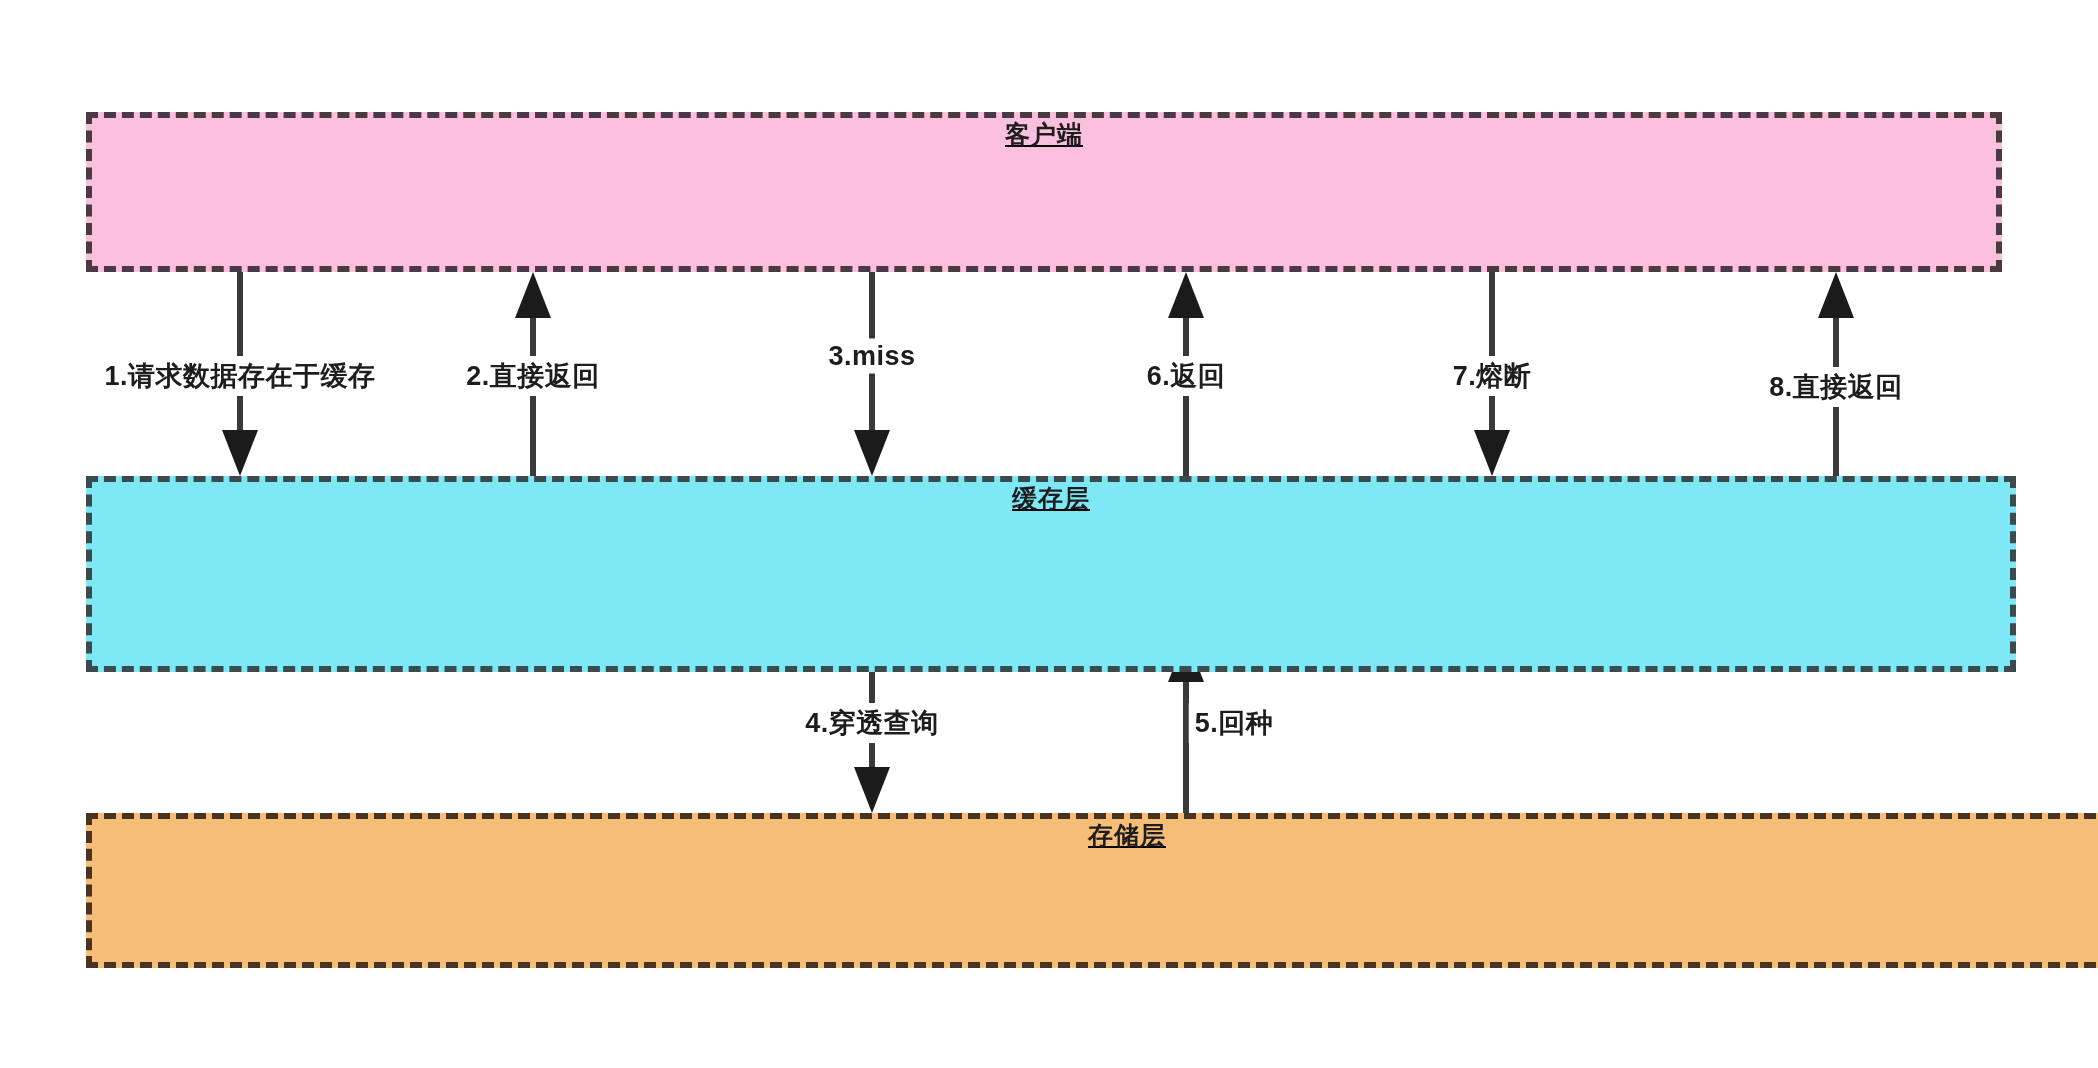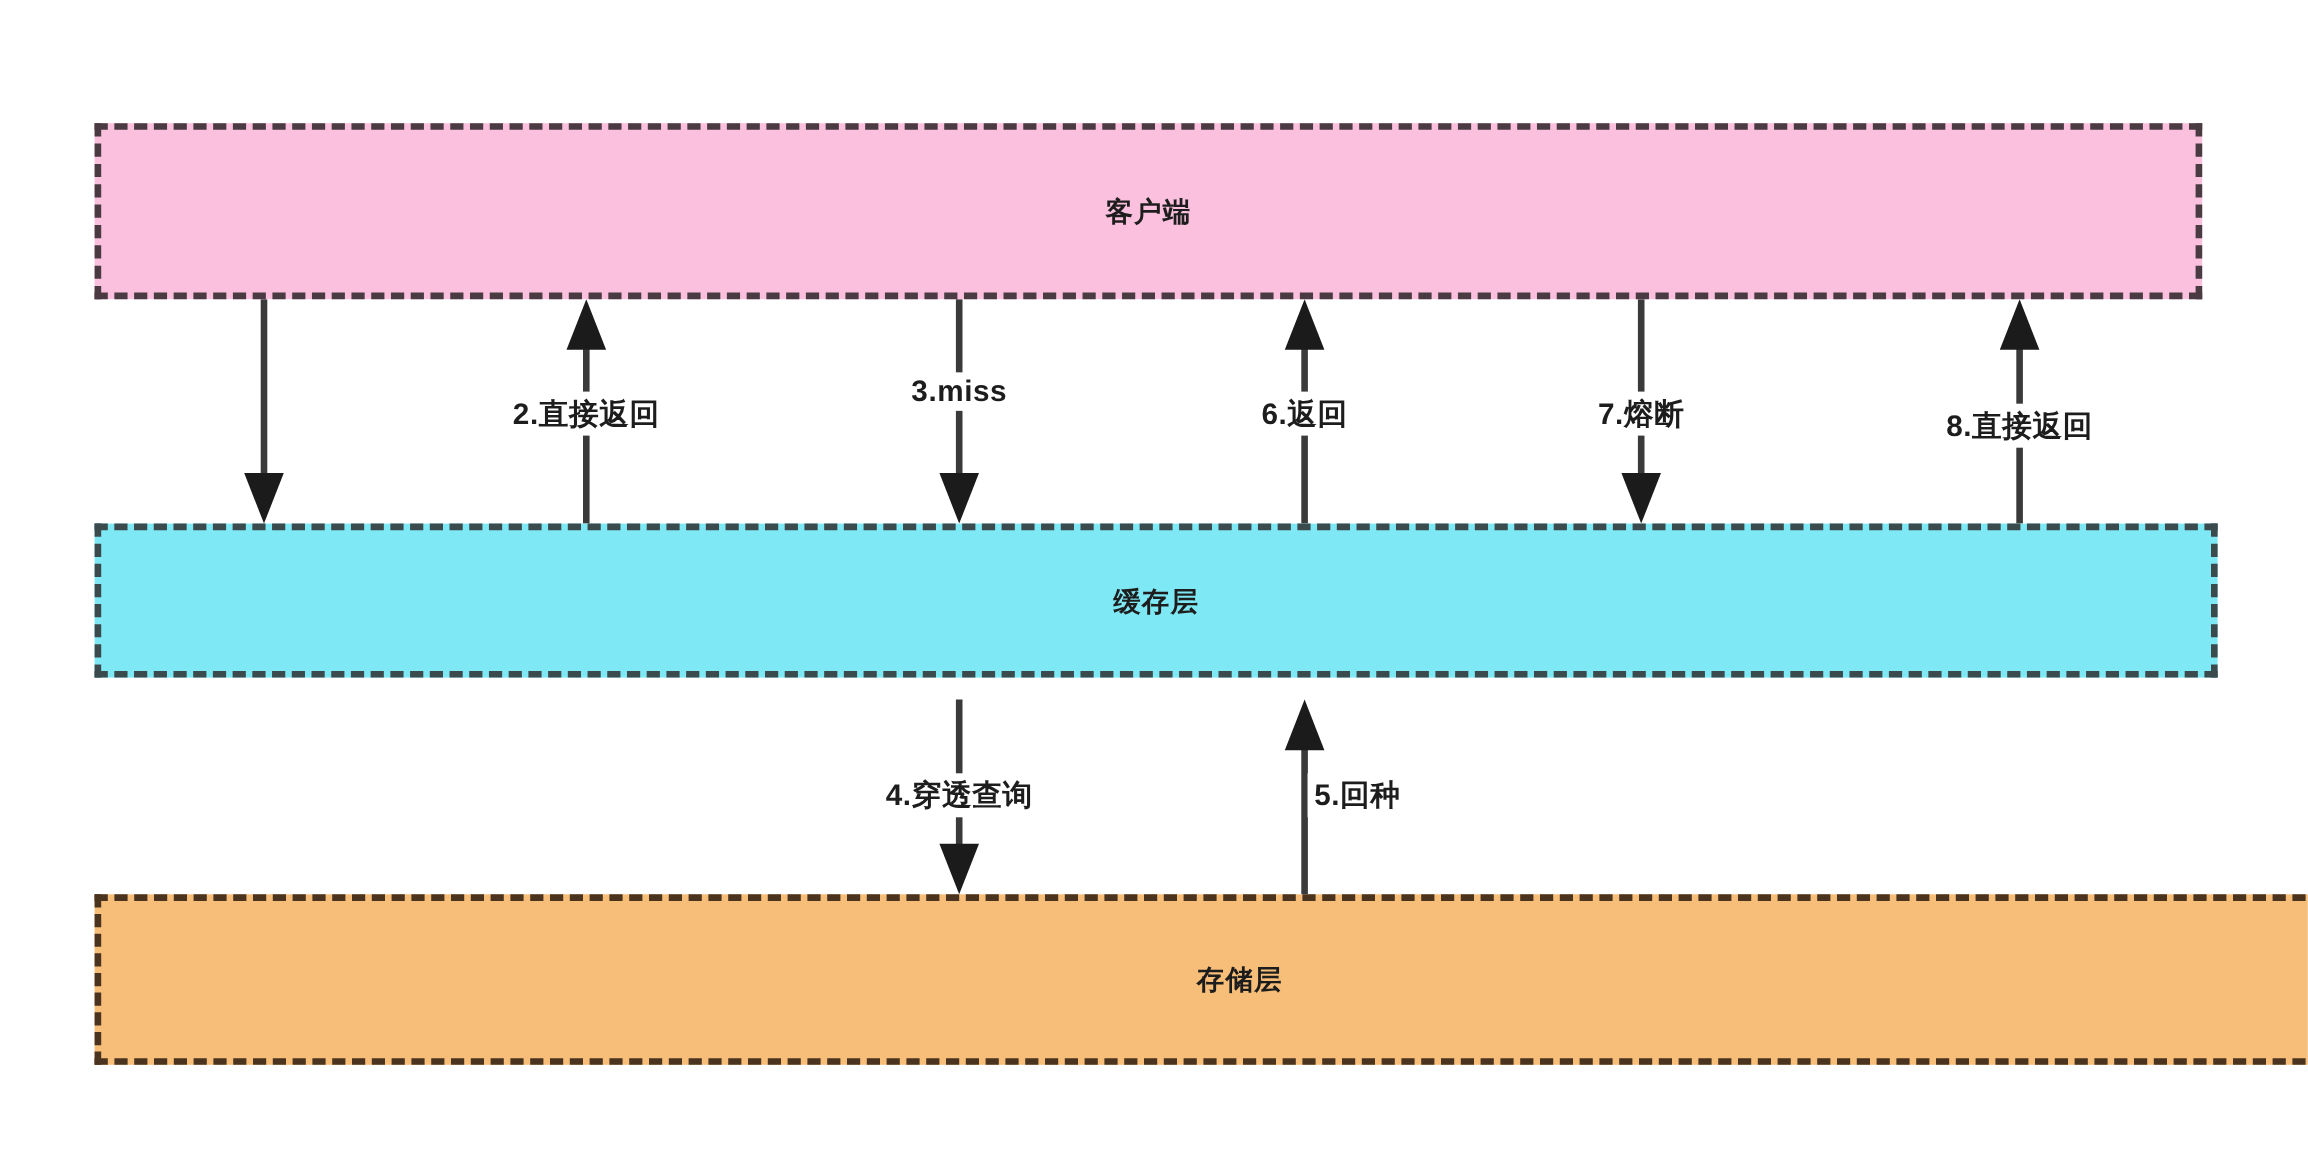--- a/index.html
+++ b/index.html
@@ -18,23 +18,23 @@
     width: 2098px;
     height: 1068px;
     background: #ffffff;
   }
 
   
   .layer-box {
     position: absolute;
     box-sizing: border-box;
     display: flex;
-    align-items: center;
     justify-content: center;
     z-index: 3;
+    text-decoration: underline;
   }
   .layer-label {
     font-size: 25px;
     font-weight: 700;
     letter-spacing: 1px;
     color: #1d1d1d;
     user-select: none;
   }
 
   #box-client {
@@ -42,21 +42,21 @@
     top: 112px;
     width: 1916px;
     height: 160px;
     background: #FAC0DE;
     border: 6px dashed #4a3a42;
   }
   #box-cache {
     left: 86px;
     top: 476px;
     width: 1930px;
-    height: 140px;
+    height: 196px;
     background: #7FE8F5;
     border: 6px dashed #3b4a4d;
   }
   #box-storage {
     left: 86px;
     top: 813px;
     width: 2082px;
     height: 155px;
     background: #F7BE79;
     border: 6px dashed #4a3420;
@@ -153,20 +153,21 @@
   </div>
 
   <div class="layer-box" id="box-cache">
     <span class="layer-label">缓存层</span>
   </div>
 
   <div class="layer-box" id="box-storage">
     <span class="layer-label">存储层</span>
   </div>
 
+  <div class="edge-label" style="left:240px; top:376px;">1.请求数据存在于缓存</div>
 
   <div class="edge-label" style="left:533px; top:376px;">2.直接返回</div>
 
   <div class="edge-label" style="left:872px; top:356px;">3.miss</div>
 
   <div class="edge-label" style="left:1186px; top:376px;">6.返回</div>
 
   <div class="edge-label" style="left:1492px; top:376px;">7.熔断</div>
 
   <div class="edge-label" style="left:1836px; top:387px;">8.直接返回</div>

